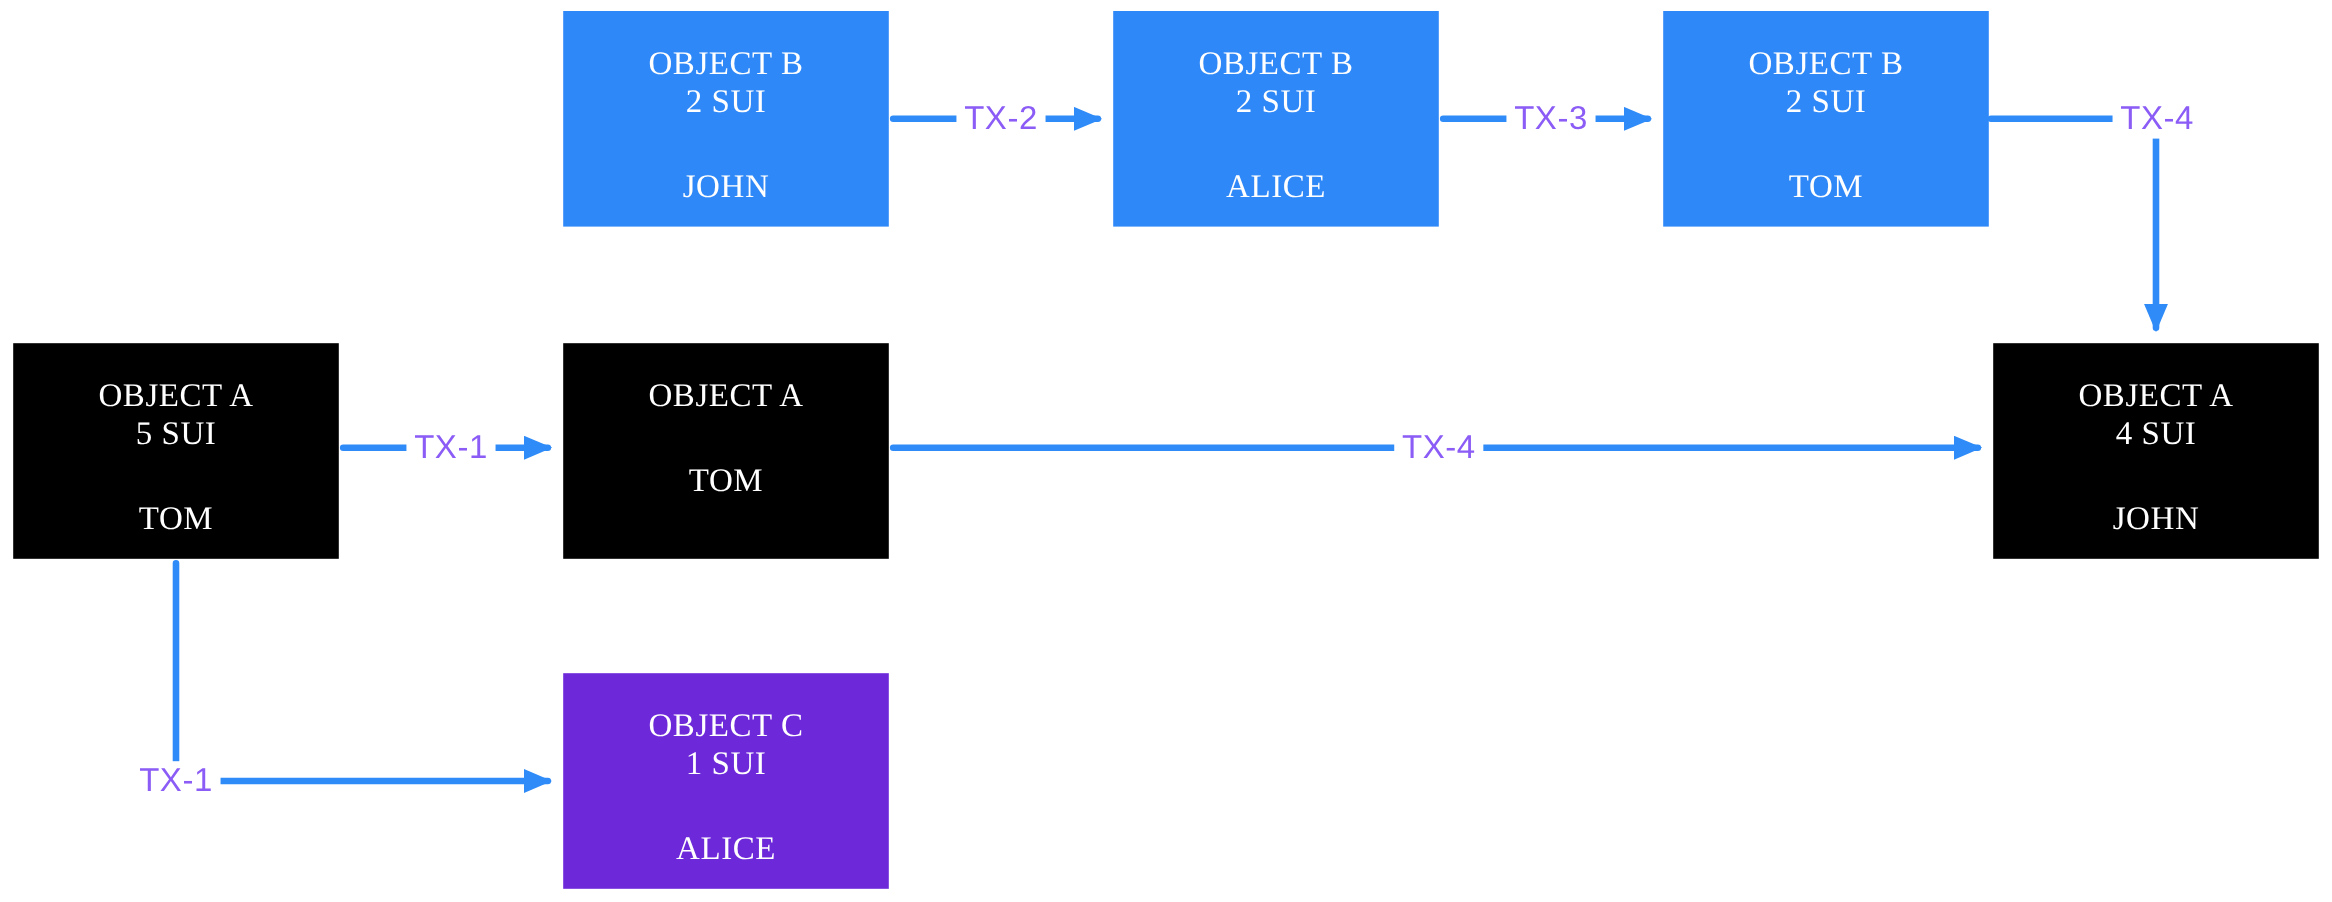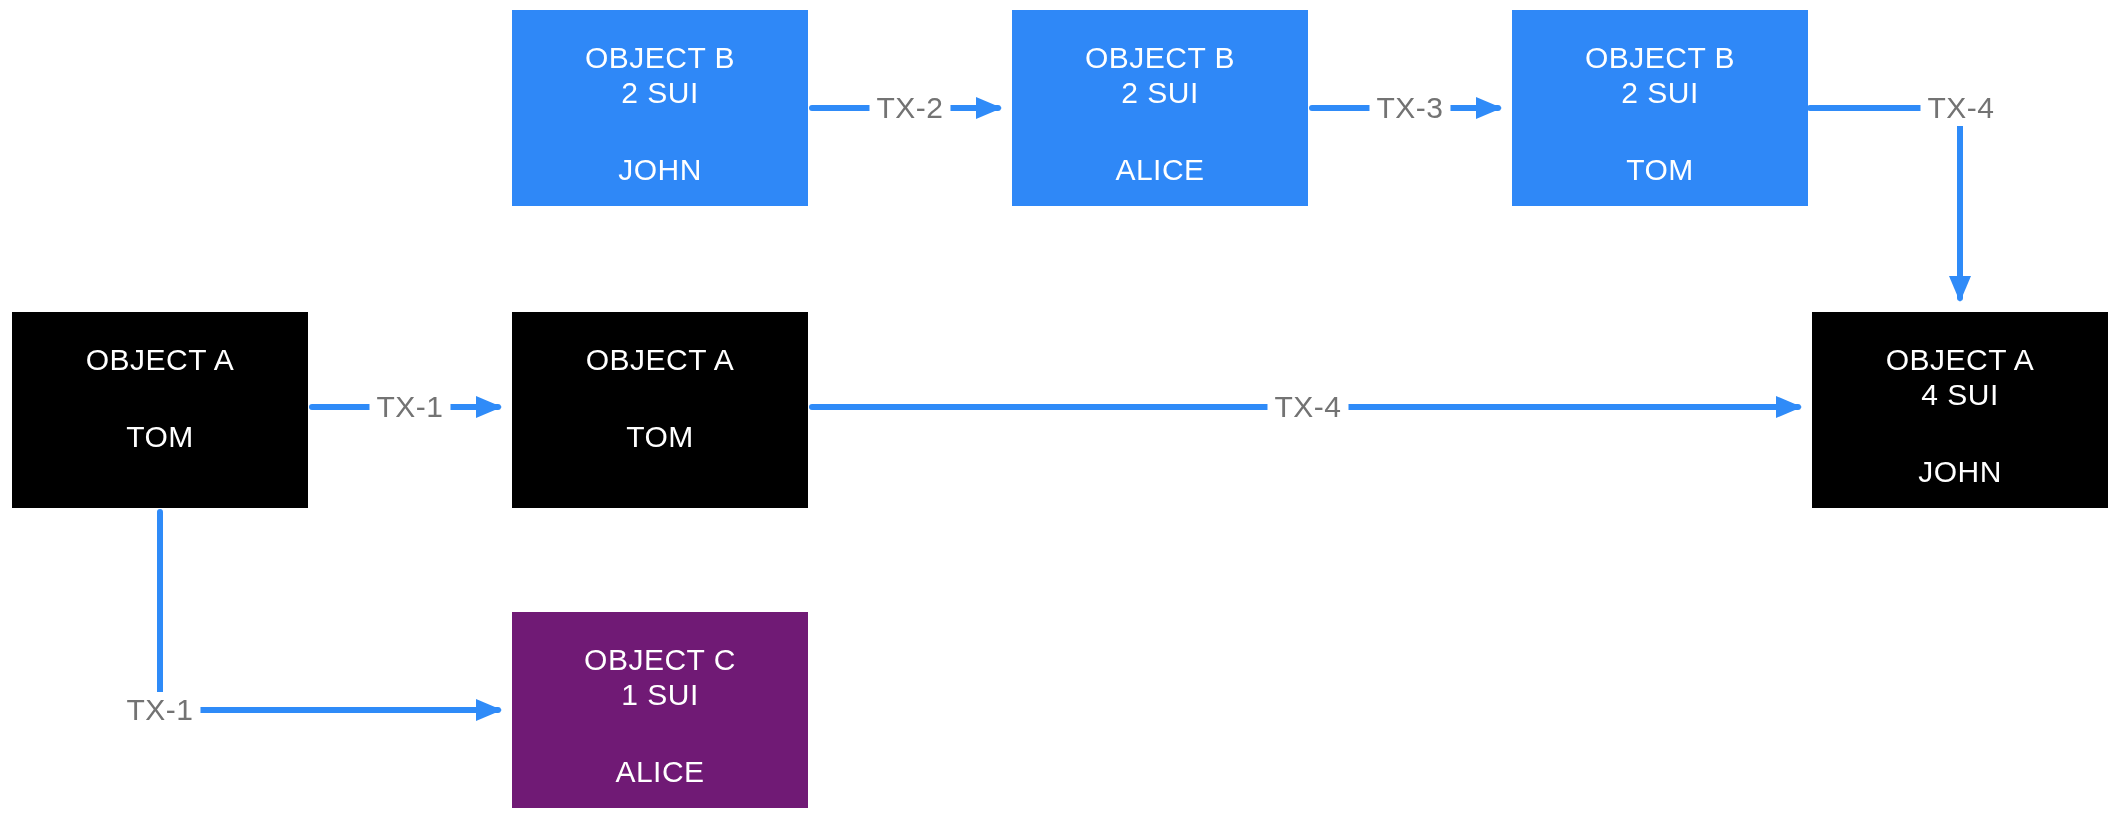--- a/index.html
+++ b/index.html
@@ -27,30 +27,31 @@
     position: absolute;
     width: 296px;
     height: 196px;
     box-sizing: border-box;
     color: #ffffff;
     text-align: center;
     padding-top: 30px;
     font-size: 30px;
     letter-spacing: 0.5px;
     line-height: 35px;
+    font-family: Liberation Serif, serif;
   }
   .node.blue  { background: #2f88f7; }
   .node.black { background: #000000; text-align: center; }
-  .node.gray  { background: #701a75; }
+  .node.gray  { background: #6d28d9; }
   .node-owner { margin-top: 42px; }
   .edge-label {
     position: absolute;
     transform: translate(-50%, -50%);
     background: #ffffff;
-    color: #737373;
+    color: #8b5cf6;
     font-size: 30px;
     letter-spacing: 0.5px;
     padding: 1px 7px;
     white-space: nowrap;
   }
 </style>
 </head>
 <body>
 
 <div class="canvas">
@@ -95,20 +96,21 @@
   </div>
 
   <div class="node blue" style="left:1512px; top:10px;">
     <div>OBJECT B</div>
     <div>2 SUI</div>
     <div class="node-owner">TOM</div>
   </div>
 
   <div class="node black" style="left:12px; top:312px;">
     <div>OBJECT A</div>
+    <div>5 SUI</div>
     <div class="node-owner">TOM</div>
   </div>
 
   <div class="node black" style="left:512px; top:312px;">
     <div>OBJECT A</div>
     <div class="node-owner">TOM</div>
   </div>
 
   <div class="node black" style="left:1812px; top:312px;">
     <div>OBJECT A</div>

